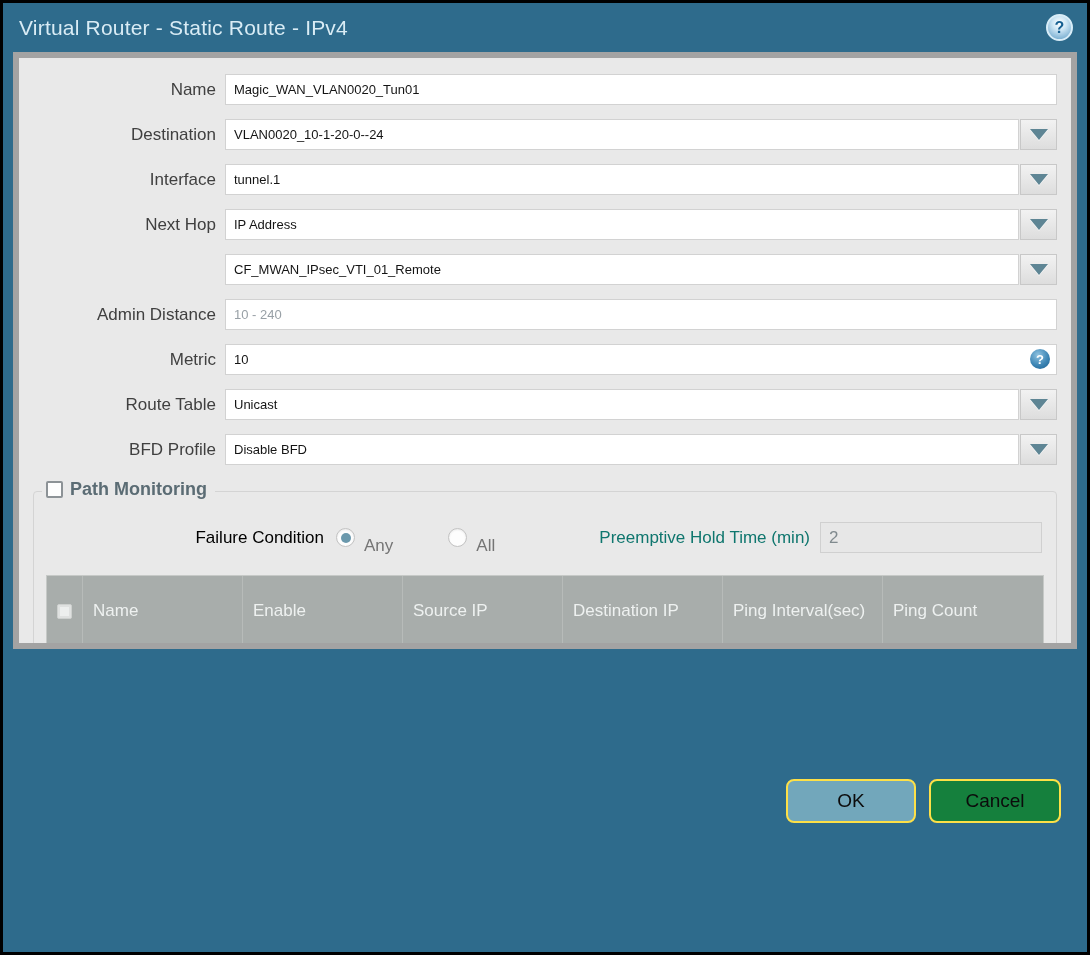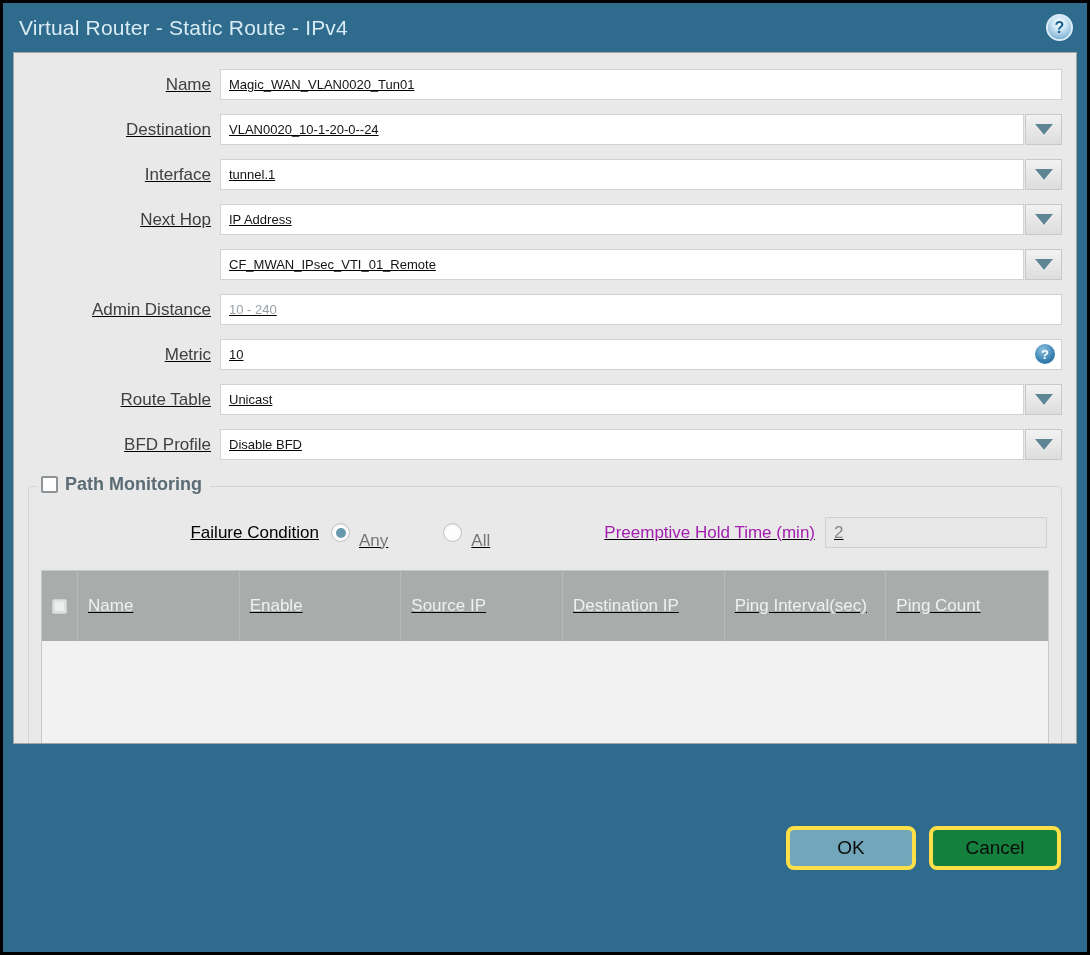--- a/index.html
+++ b/index.html
@@ -11,21 +11,21 @@
 
   
   .titlebar { height:49px; display:flex; align-items:center; padding:0 14px 0 16px; flex:none; }
   .title { color:#d9ecf5; font-size:21px; letter-spacing:0.2px; }
   .help-icon { margin-left:auto; width:27px; height:27px; border-radius:50%;
     background: radial-gradient(circle at 50% 32%, #ffffff 0%, #cfe7f5 35%, #5c9bc4 100%);
     border:2px solid #d8edf8; color:#155f91; font-weight:bold; font-size:16px;
     display:flex; align-items:center; justify-content:center; cursor:pointer; }
 
   
-  .panel { height:692px; margin:0 10px; background:#e9e9e9; border:1px solid #a3a3a3; padding-top:16px; flex:none; overflow:hidden;text-decoration:underline; }
+  .panel { height:597px; margin:0 10px; background:#e9e9e9; border:6px solid #a3a3a3; padding-top:16px; flex:none; overflow:hidden; }
 
   .row { display:flex; align-items:center; height:31px; margin:0 14px 14px; }
   .row-label { width:192px; text-align:right; padding-right:9px; font-size:17px; color:#404040; flex:none; }
   .field { flex:1; display:flex; height:31px; position:relative; }
   .tinput { flex:1; height:31px; border:1px solid #d2d2d2; background:#fff; font-family:"Liberation Sans",sans-serif;
     font-size:13px; color:#141414; padding:0 30px 0 8px; outline:none; min-width:0; }
   .tinput.no-icon { padding-right:8px; }
   .tinput::placeholder { color:#98a0a6; }
   .dd-btn { width:37px; height:31px; margin-left:1px; flex:none; border:1px solid #c8c8c8;
     background:linear-gradient(#f2f2f2,#dddddd); display:flex; align-items:center; justify-content:center; cursor:pointer; }
@@ -45,21 +45,21 @@
 
   .pm-cond-row { display:flex; align-items:center; height:31px; margin:0 0 22px 0; }
   .cond-label { width:290px; text-align:right; padding-right:12px; font-size:17px; color:#000000; flex:none; }
   .radio { width:19px; height:19px; border-radius:50%; background:#fdfdfd; border:1px solid #c2c2c2;
     display:flex; align-items:center; justify-content:center; flex:none; cursor:pointer;
     box-shadow: inset 0 1px 2px rgba(0,0,0,.08); }
   .radio .dot { width:10px; height:10px; border-radius:50%; background:#6a98ac; display:none; }
   .radio.selected .dot { display:block; }
   .radio-label { font-size:17px; color:#757575; margin:16px 0 0 9px; }
   .radio-gap { width:55px; flex:none; }
-  .preempt-label { margin-left:auto; font-size:17px; color:#a21caf; padding-right:10px; }
+  .preempt-label { margin-left:auto; font-size:17px; color:#0f766e; padding-right:10px; }
   .preempt-input { width:222px; height:31px; border:1px solid #d0d0d0; background:#e7e7e7;
     font-family:"Liberation Sans",sans-serif; font-size:17px; color:#808a8e; padding:0 8px; outline:none; flex:none; margin-right:2px; }
 
   
   .pm-table { border:1px solid #c6c9c7; }
   .pm-thead { display:grid; grid-template-columns:36px repeat(6, 1fr); background:#a8adab; height:70px; }
   .th { display:flex; align-items:center; padding:4px 10px; color:#eef1f0; font-size:17px;
     border-right:1px solid #b7bbb9; line-height:1.25; }
   .th:last-child { border-right:none; }
   .th-check { justify-content:center; padding:4px 0; }
@@ -71,21 +71,21 @@
   .tbl-btn .mini { width:20px; height:20px; border-radius:4px; border:1px solid #b9bdb0;
     background:linear-gradient(#fcfcf8,#e2e3d7); display:flex; align-items:center; justify-content:center;
     font-weight:bold; font-size:16px; line-height:1; }
   .btn-add { color:#f7f8f7; }
   .btn-add .mini { color:#87a23c; }
   .btn-delete { color:#c2c6c4; cursor:default; }
   .btn-delete .mini { color:#b77a7a; opacity:.65; }
 
   
   .dlg-footer { flex:1; display:flex; align-items:center; justify-content:flex-end; padding-right:26px; gap:13px; }
-  .btn { height:44px; border-radius:8px; border:4px solid #fde047; font-family:"Liberation Sans",sans-serif;
+  .btn { height:44px; border-radius:8px; border:2px solid #fde047; font-family:"Liberation Sans",sans-serif;
     font-size:19px; color:#0c0c0c; cursor:pointer; }
   .btn-ok { width:130px; background:#72a7bb; }
   .btn-cancel { width:132px; background:#15803d; }
 </style>
 </head>
 <body>
 
 <div class="screen">
   <div class="dialog">
 

